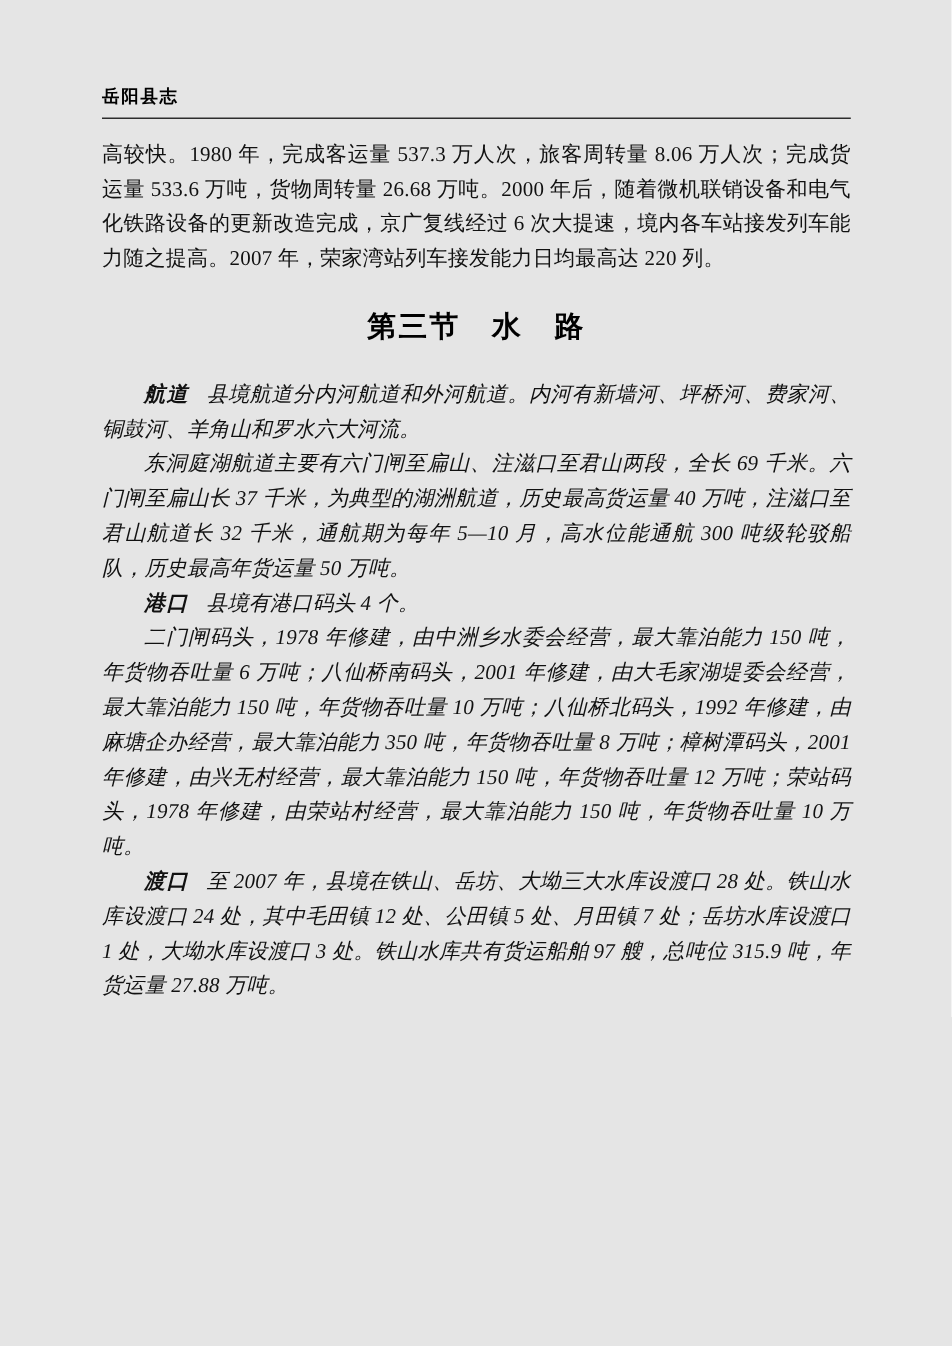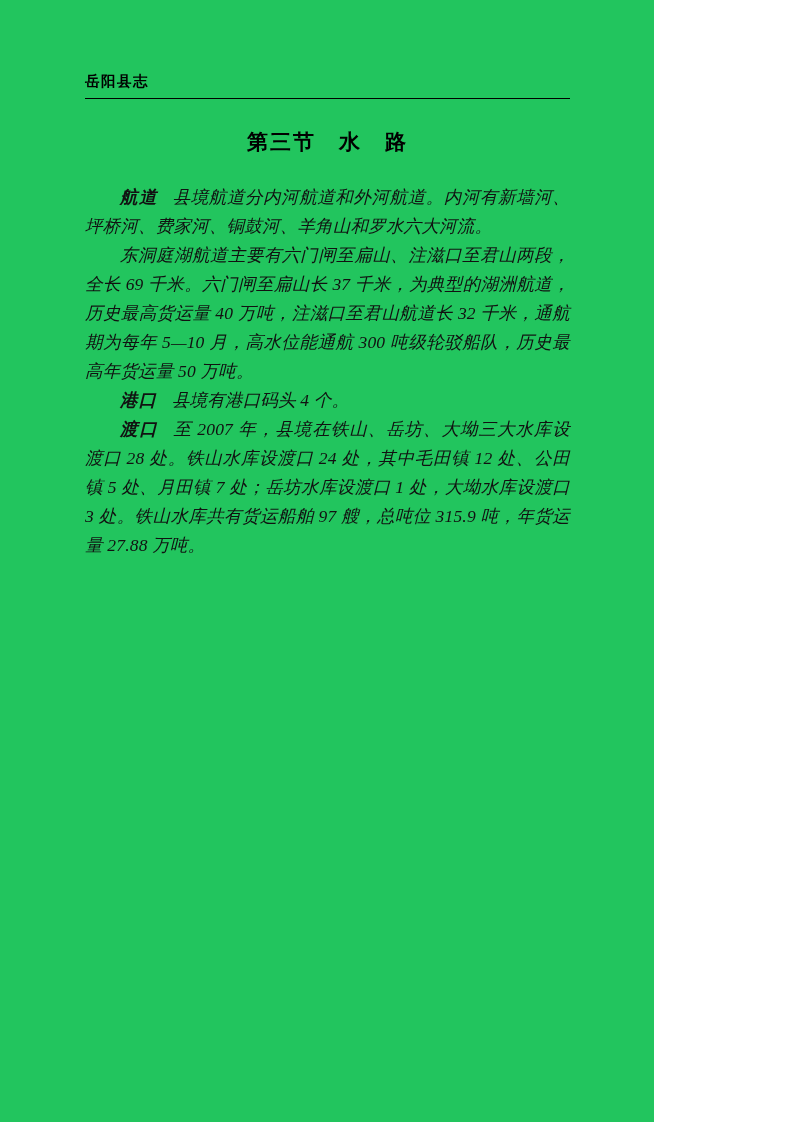--- a/index.html
+++ b/index.html
@@ -2,23 +2,23 @@
 <html><head>
 <meta charset="utf-8">
 <style>
   html, body {
     margin: 0;
     padding: 0;
     background: #ffffff;
   }
   .sheet {
     position: relative;
-    width: 654px;
+    width: 793px;
     height: 1122px;
-    background: #22c55e;
+    background: #e5e5e5;
     color: #111111;
     overflow: hidden;
     font-family: "Liberation Serif", "DejaVu Serif", serif;
   }
   .inner {
     margin: 0 84px 0 85px; 
   }
   .page-header {
     padding-top: 73px;
   }
@@ -46,21 +46,21 @@
   .first-p {
     margin-top: 15px !important;
   }
   .indent {
     text-indent: 2em;
     font-style: italic;
   }
   .section-title {
     font-family: "Liberation Sans", "DejaVu Sans", sans-serif;
     font-weight: bold;
-    font-size: 21px;
+    font-size: 24px;
     line-height: 30px;
     text-align: center;
     letter-spacing: 2px;
     margin: 28px 0 26px 0;
     color: #000000;
   }
   .lead {
     font-weight: bold;
     letter-spacing: 1px;
     margin-right: 0.85em;
@@ -72,32 +72,34 @@
 <div class="sheet">
   <div class="inner">
 
     <div class="page-header">
       <div class="book-title">岳阳县志</div>
       <hr class="header-rule">
     </div>
 
     <div class="body-text">
 
+      <p class="first-p">高较快。1980 年，完成客运量 537.3 万人次，旅客周转量 8.06 万人次；完成货运量 533.6 万吨，货物周转量 26.68 万吨。2000 年后，随着微机联销设备和电气化铁路设备的更新改造完成，京广复线经过 6 次大提速，境内各车站接发列车能力随之提高。2007 年，荣家湾站列车接发能力日均最高达 220 列。</p>
 
       <h2 class="section-title">第三节　水　路</h2>
 
       <p class="indent"><b class="lead">航道</b><span>县境航道分内河航道和外河航道。内河有新墙河、坪桥河、费家河、铜鼓河、羊角山和罗水六大河流。</span></p>
 
 
 
       <p class="indent">东洞庭湖航道主要有六门闸至扁山、注滋口至君山两段，全长 69 千米。六门闸至扁山长 37 千米，为典型的湖洲航道，历史最高货运量 40 万吨，注滋口至君山航道长 32 千米，通航期为每年 5—10 月，高水位能通航 300 吨级轮驳船队，历史最高年货运量 50 万吨。</p>
 
 
       <p class="indent"><b class="lead">港口</b><span>县境有港口码头 4 个。</span></p>
 
 
+      <p class="indent">二门闸码头，1978 年修建，由中洲乡水委会经营，最大靠泊能力 150 吨，年货物吞吐量 6 万吨；八仙桥南码头，2001 年修建，由大毛家湖堤委会经营，最大靠泊能力 150 吨，年货物吞吐量 10 万吨；八仙桥北码头，1992 年修建，由麻塘企办经营，最大靠泊能力 350 吨，年货物吞吐量 8 万吨；樟树潭码头，2001 年修建，由兴无村经营，最大靠泊能力 150 吨，年货物吞吐量 12 万吨；荣站码头，1978 年修建，由荣站村经营，最大靠泊能力 150 吨，年货物吞吐量 10 万吨。</p>
 
       <p class="indent"><b class="lead">渡口</b><span>至 2007 年，县境在铁山、岳坊、大坳三大水库设渡口 28 处。铁山水库设渡口 24 处，其中毛田镇 12 处、公田镇 5 处、月田镇 7 处；岳坊水库设渡口 1 处，大坳水库设渡口 3 处。铁山水库共有货运船舶 97 艘，总吨位 315.9 吨，年货运量 27.88 万吨。</span></p>
 
     </div>
 
   </div>
 </div>
 
 </body></html>

